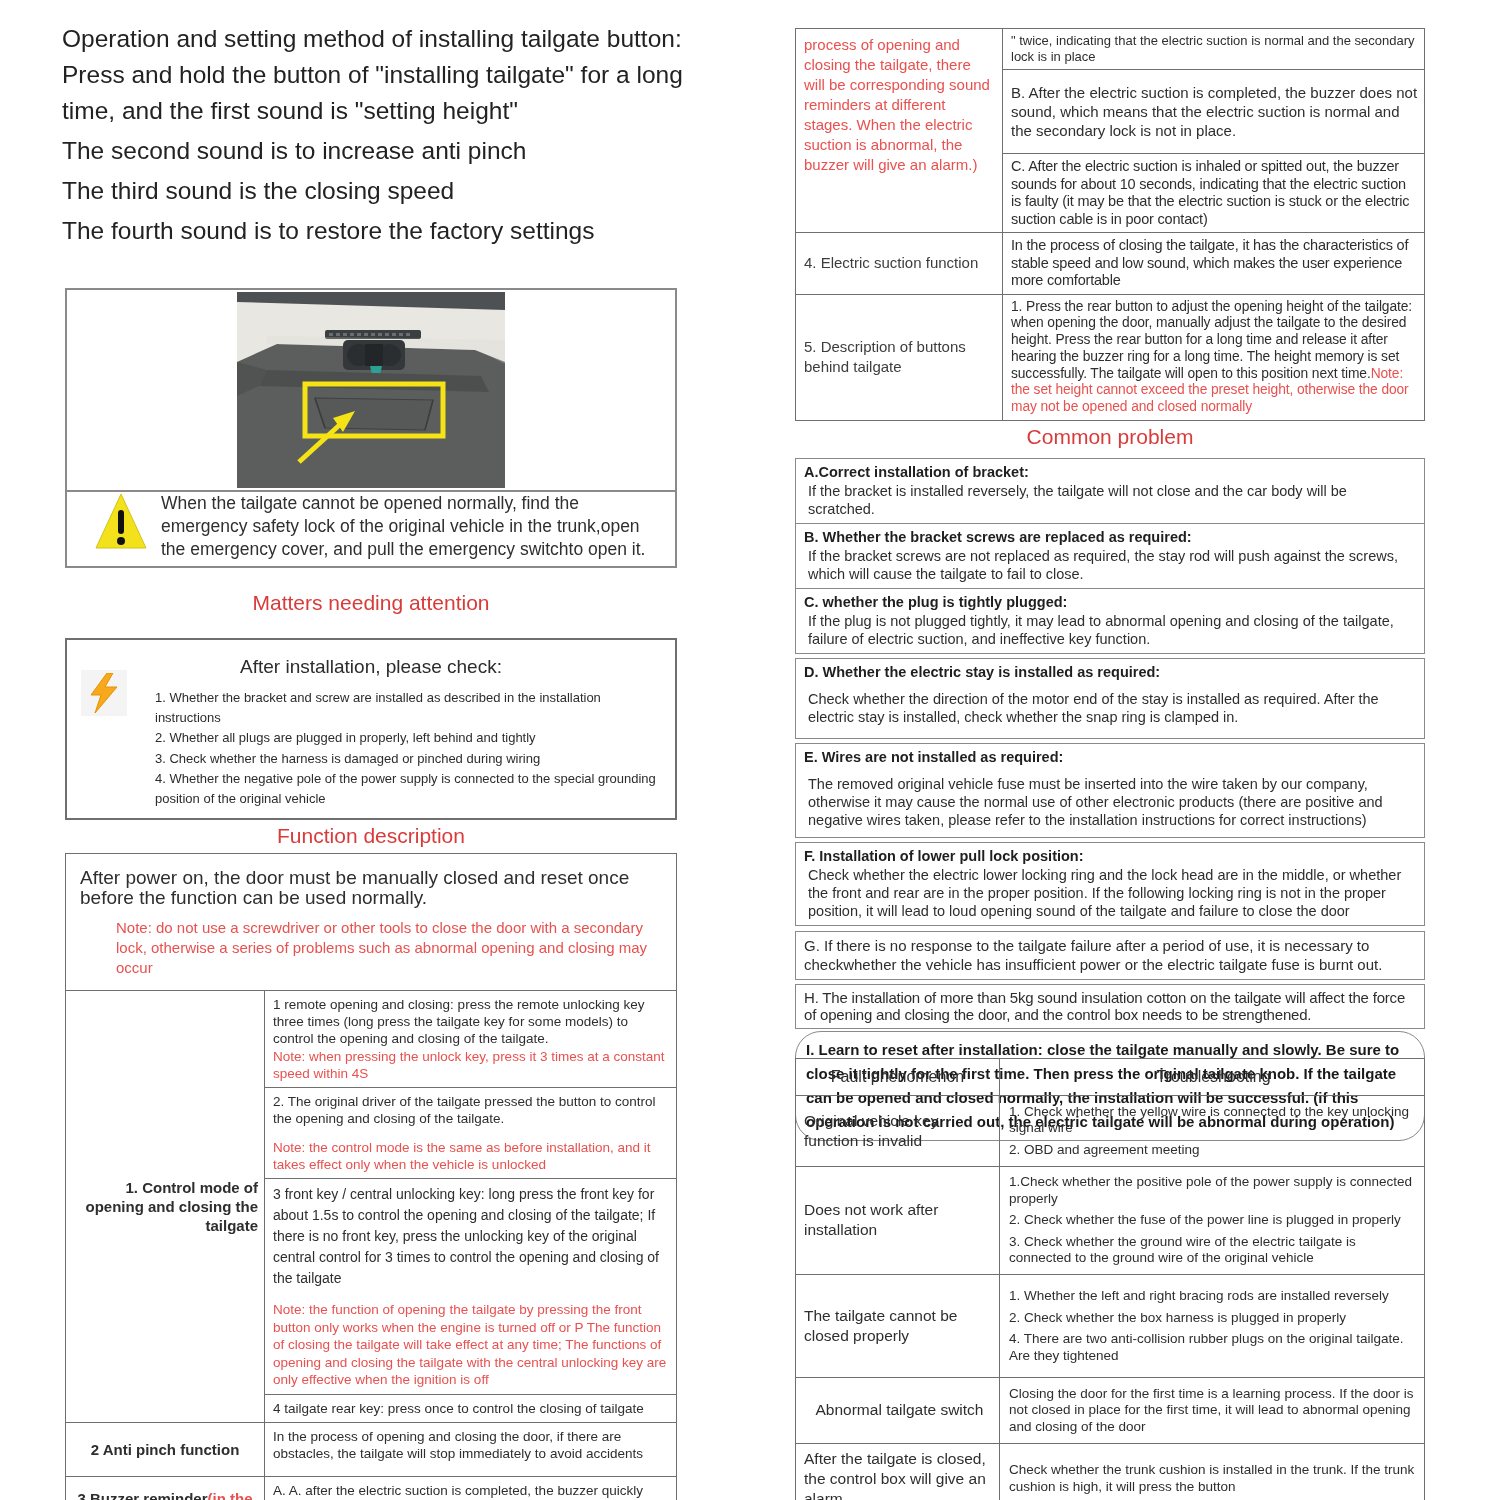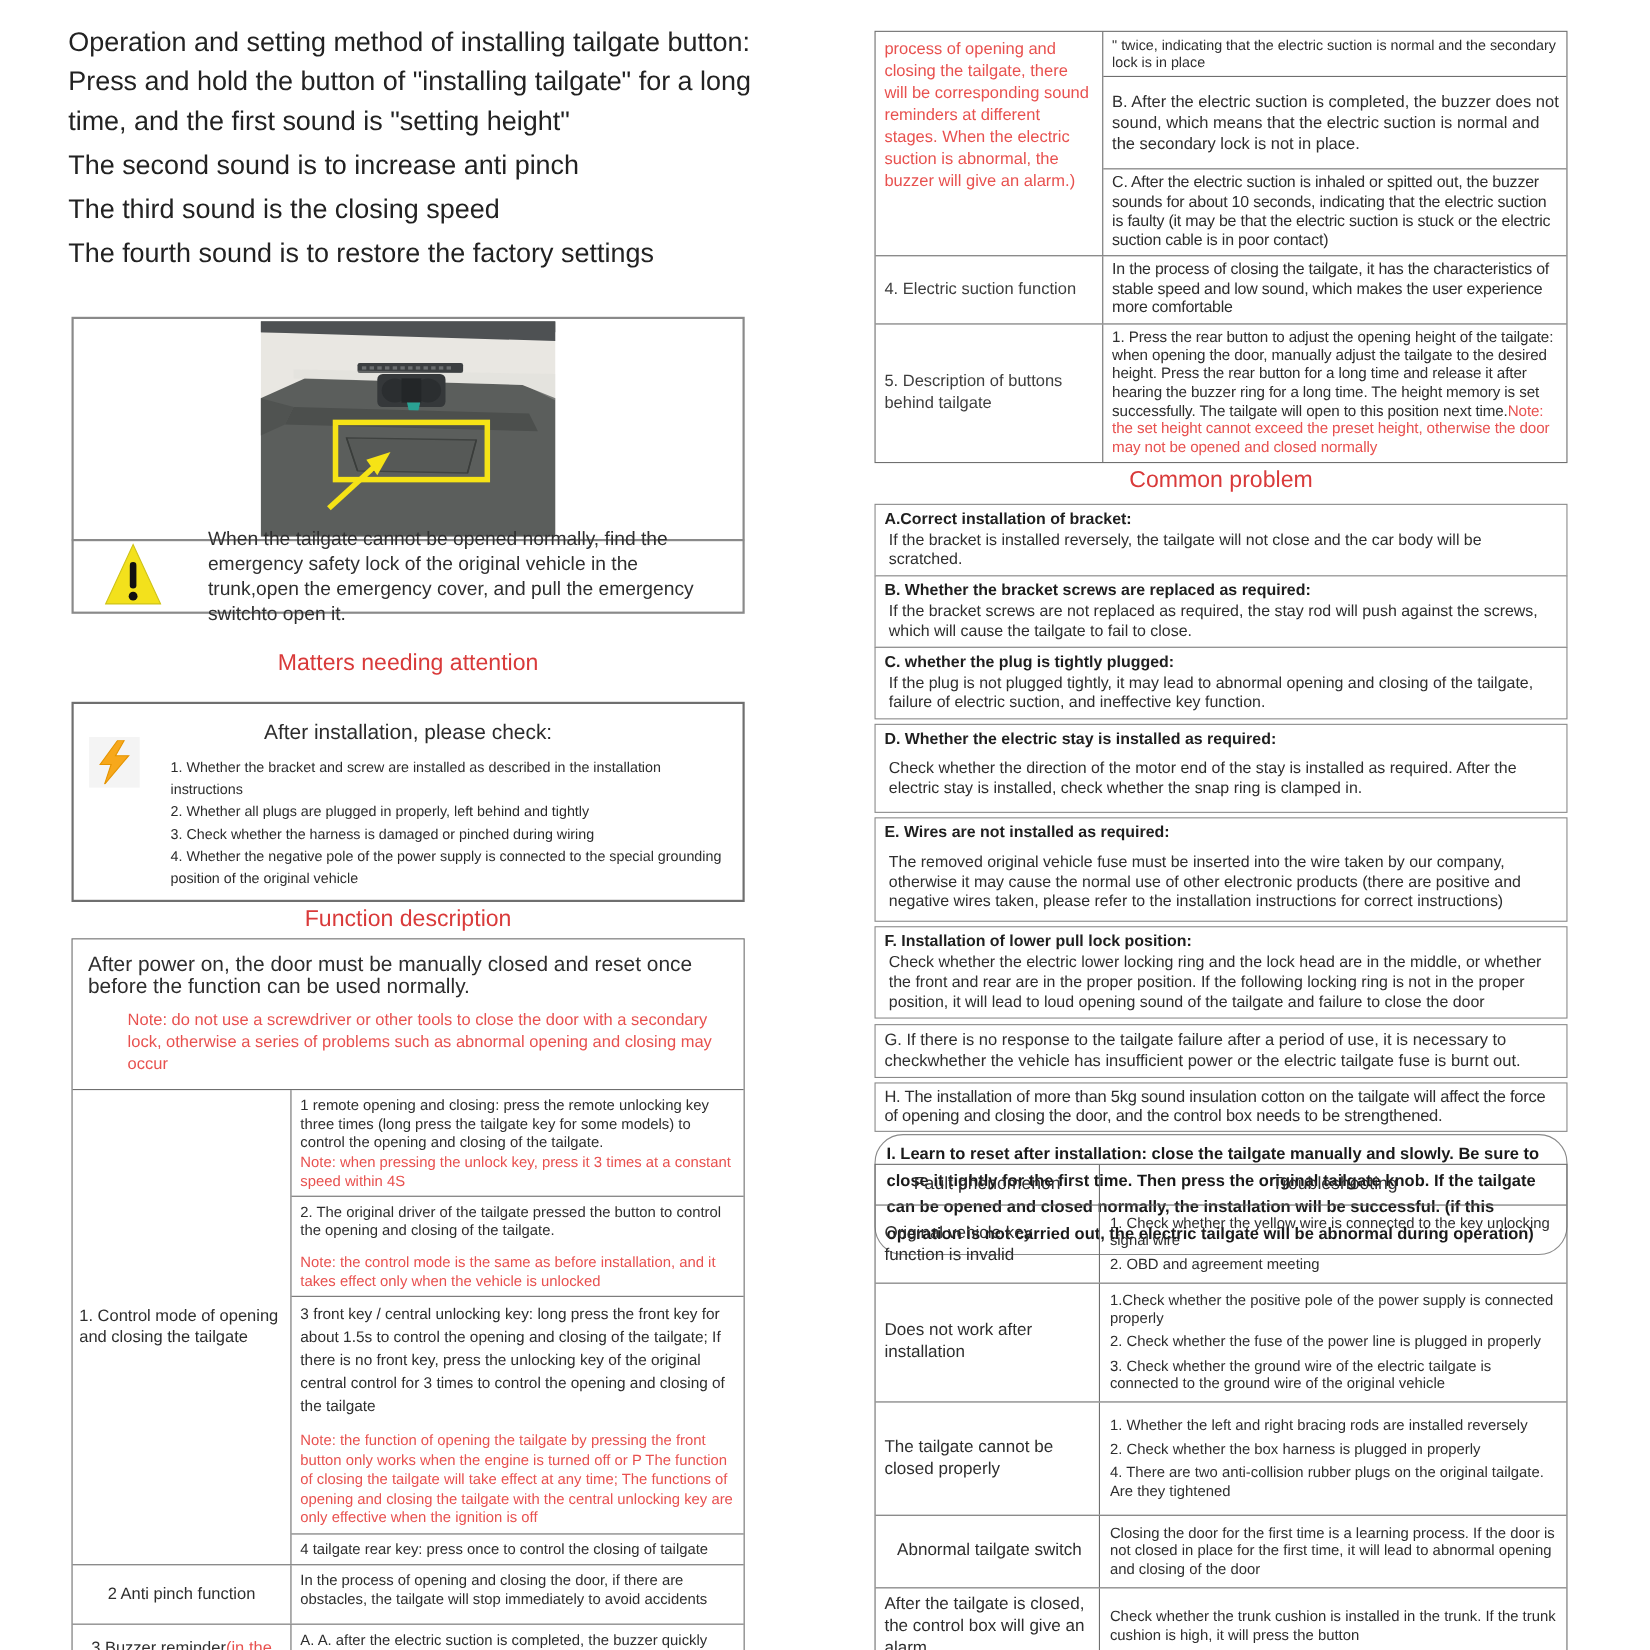--- a/index.html
+++ b/index.html
@@ -13,42 +13,42 @@
   .rhead{color:#d93a3a;font-size:21px;text-align:center;font-weight:400;}
 
   
   #intro{left:62px;top:22px;width:710px;font-size:24.5px;color:#222;line-height:34px;}
   #intro .l{margin-bottom:2px;}
   #intro .l4,#intro .l5,#intro .l6{margin-top:6px;}
 
   
   .framebox{border:2px solid #8a8a8a;background:#fff;box-sizing:border-box;}
   #photo-box{left:65px;top:288px;width:612px;height:204px;display:flex;align-items:center;justify-content:center;}
-  #warn-box{left:65px;top:490px;width:612px;height:68px;display:flex;align-items:center;gap:28px;}
+  #warn-box{left:65px;top:490px;width:612px;height:78px;display:flex;}
   #warn-box .tri{margin:0 14px 0 28px;flex:0 0 auto;}
   #warn-box .wtext{font-size:17.5px;line-height:23px;color:#2f2f2f;padding-right:8px;}
 
   
   #attn-head{left:65px;top:591px;width:612px;}
   #attn-box{left:65px;top:638px;width:612px;height:182px;border:2px solid #6f6f6f;box-sizing:border-box;}
   #attn-box .bolt{position:absolute;left:14px;top:30px;width:46px;height:46px;background:#f4f4f4;display:flex;align-items:center;justify-content:center;}
   #attn-title{text-align:center;font-size:19px;color:#2c2c2c;margin-top:16px;}
   #attn-items{margin:10px 10px 0 88px;font-size:13px;color:#2c2c2c;line-height:19.5px;}
   #attn-items .it{margin-bottom:1px;}
   #attn-items .it:last-child{padding-left:0;}
 
   
   #func-head{left:65px;top:824px;width:612px;}
   #func-table{left:65px;top:853px;width:612px;border:1.5px solid #6f6f6f;box-sizing:border-box;font-size:13.5px;line-height:17px;}
   .introrow{border-bottom:1.5px solid #6f6f6f;padding:14px 8px 12px 14px;min-height:102px;box-sizing:border-box;}
   .introrow .t{font-size:19px;line-height:20px;color:#2e2e2e;}
   .introrow .n{margin:10px 6px 0 36px;font-size:15px;line-height:20px;}
   .frow{display:flex;border-bottom:1px solid #6f6f6f;}
   .frow:last-child{border-bottom:none;}
-  .flabel{flex:0 0 199px;border-right:1px solid #6f6f6f;display:flex;align-items:center;justify-content:center;text-align:left;font-size:15px;line-height:19px;padding:4px 6px;box-sizing:border-box;color:#2e2e2e;}
+  .flabel{flex:0 0 199px;border-right:1px solid #6f6f6f;display:flex;align-items:center;justify-content:center;text-align:right;font-size:15px;line-height:19px;padding:4px 6px;box-sizing:border-box;color:#2e2e2e;font-weight:bold;}
   .fcells{flex:1;display:flex;flex-direction:column;}
   .fcell{border-bottom:1px solid #6f6f6f;padding:5px 6px 5px 8px;box-sizing:border-box;color:#2e2e2e;}
   .fcell:last-child{border-bottom:none;}
   .fcell .nt{display:block;margin-top:1px;}
   .c1{min-height:80px;}
   .c2{min-height:74px;}
   .c2 .nt{margin-top:12px;}
   .c3{min-height:182px;font-size:14px;line-height:21px;}
   .c3 .nt{margin-top:12px;line-height:17.5px;font-size:13.5px;}
   .c4{min-height:26px;display:flex;align-items:center;}

